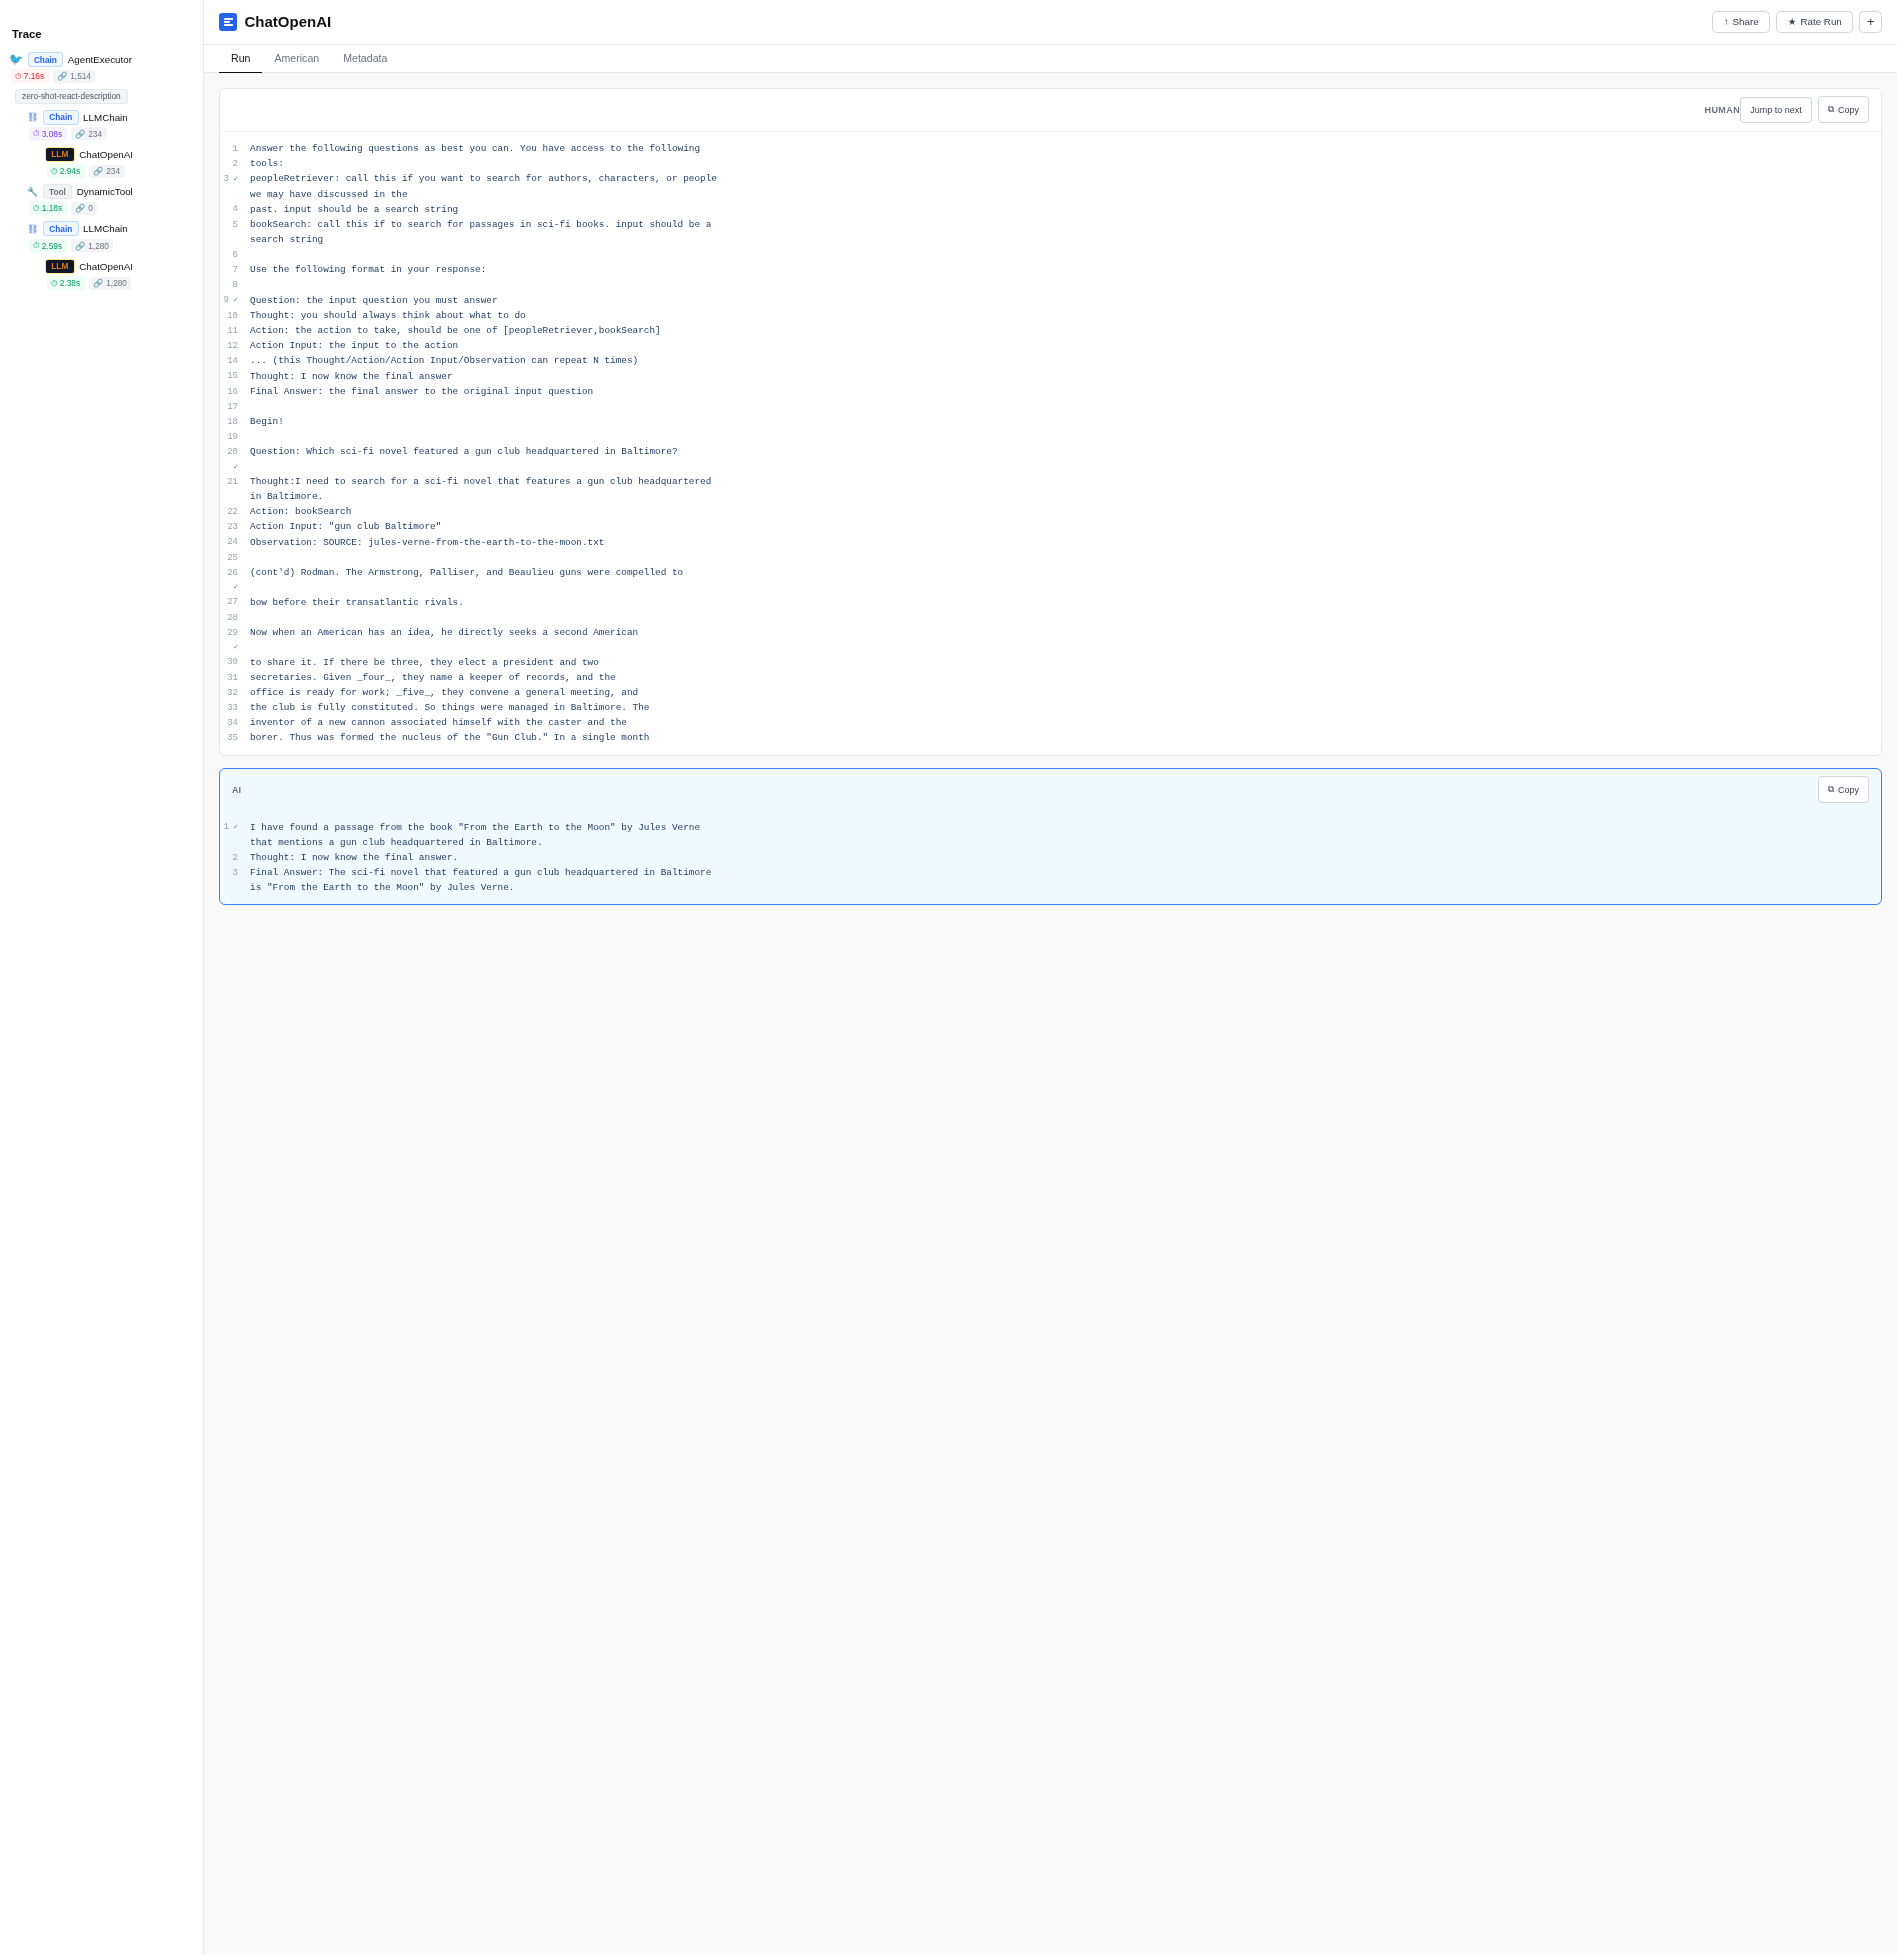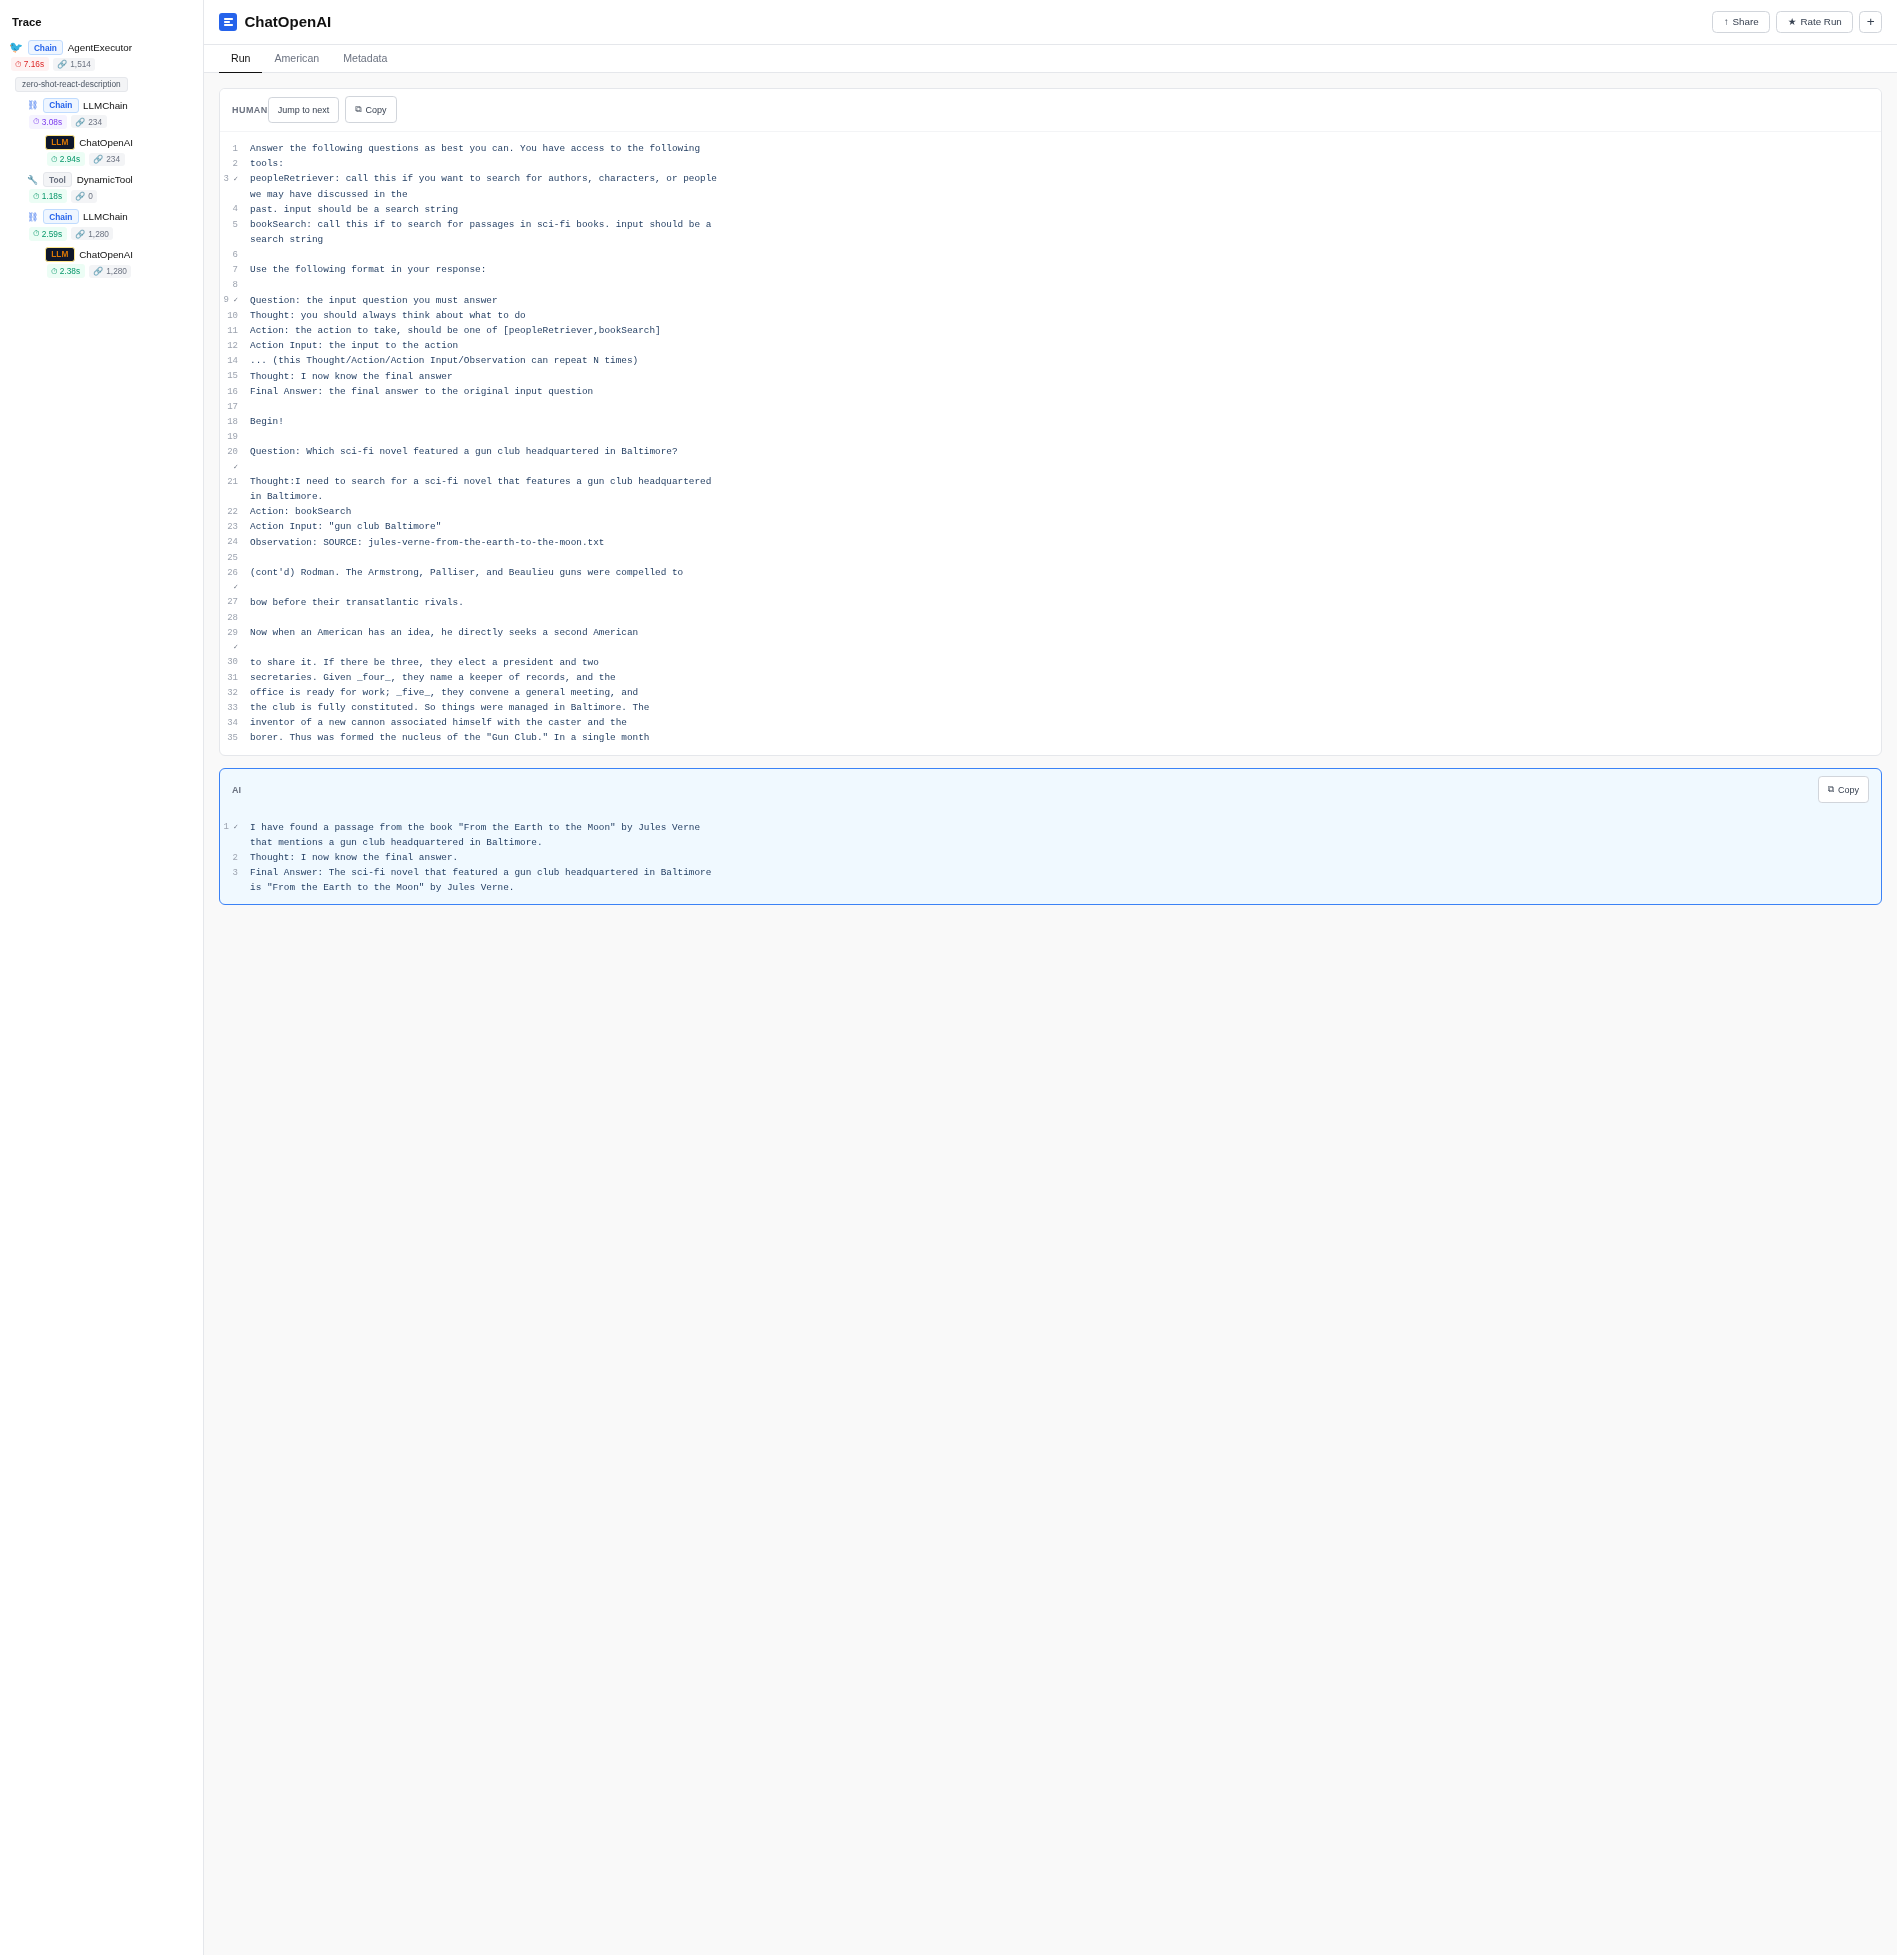--- a/index.html
+++ b/index.html
@@ -1,19 +1,19 @@
 <!DOCTYPE html>
 <html style="font-size:12px"><head>
   <meta charset="utf-8">
   <style>
     * { box-sizing: border-box; margin: 0; padding: 0; }
     body { font-family: -apple-system, BlinkMacSystemFont, 'Segoe UI', sans-serif; background: #f9f9f9; display: flex; height: 100vh; overflow: hidden; font-size: 10.6px; }
 
     
-    .sidebar { width: 204px; min-width: 204px; background: #fff; border-right: 0.8px solid #e5e7eb; overflow-y: auto; padding: 16px 0; }
+    .sidebar { width: 204px; min-width: 204px; background: #fff; border-right: 0.8px solid #e5e7eb; overflow-y: auto; padding: 28px 0; }
     .sidebar-title { font-size: 11.3px; font-weight: 600; color: #111; padding: 0 12px 9px; }
     .badge { display: inline-flex; align-items: center; gap: 2.3px; border-radius: 3px; padding: 1.5px 5.3px; font-size: 8.3px; font-weight: 600; }
     .badge-chain { background: #eff6ff; color: #2563eb; border: 0.8px solid #bfdbfe; }
     .badge-llm { background: #0f172a; color: #d97706; border: 0.8px solid #fde68a; }
     .badge-tool { background: #f3f4f6; color: #6b7280; border: 0.8px solid #e5e7eb; }
 
     .item-name { font-size: 9.8px; font-weight: 500; color: #111; }
     .meta-chip { display: inline-flex; align-items: center; gap: 2.3px; font-size: 8.3px; color: #6b7280; background: #f3f4f6; border-radius: 3px; padding: 1.5px 4.5px; }
     .meta-chip.time-red { color: #dc2626; background: #fef2f2; }
     .meta-chip.time-purple { color: #7c3aed; background: #f5f3ff; }
@@ -42,21 +42,21 @@
     
     .tabs { display: flex; align-items: center; gap: 0; padding: 0 15px; border-bottom: 0.8px solid #e5e7eb; background: #fff; }
     .tab { padding: 7.5px 12px; font-size: 10.6px; color: #6b7280; cursor: pointer; border-bottom: 1.5px solid transparent; margin-bottom: -0.8px; }
     .tab.active { color: #111; border-bottom-color: #111; font-weight: 500; }
 
     
     .content { flex: 1; overflow-y: auto; padding: 15px; background: #f9f9f9; display: flex; flex-direction: column; gap: 12px; }
 
     
     .message-block { background: #fff; border: 0.8px solid #e5e7eb; border-radius: 6px; overflow: hidden; }
-    .message-header { display: flex; align-items: center; justify-content: flex-start; padding: 7.5px 12px; background: #fff; border-bottom: 0.8px solid #f3f4f6; }
+    .message-header { display: flex; align-items: center; justify-content: flex-end; padding: 7.5px 12px; background: #fff; border-bottom: 0.8px solid #f3f4f6; }
     .message-label { font-size: 9px; font-weight: 600; color: #6b7280; letter-spacing: 0.05em; }
     .message-actions { display: flex; align-items: center; gap: 6px; }
     .btn-action { display: flex; align-items: center; gap: 3.8px; border: 0.8px solid #d1d5db; background: #fff; color: #374151; padding: 7px 9px; border-radius: 3.8px; cursor: pointer; font-size: 9px; font-weight: 500; }
 
     
     .code-content { font-family: 'Courier New', Courier, monospace; font-size: 9.4px; line-height: 1.6; padding: 9px 0; overflow-x: auto; }
     .code-line { display: flex; align-items: flex-start; }
     .line-num { width: 30px; min-width: 30px; text-align: right; padding-right: 12px; color: #9ca3af; font-size: 9px; user-select: none; flex-shrink: 0; padding-top: 0.8px; }
     .line-content { flex: 1; color: #1e3a5f; white-space: pre-wrap; word-break: break-word; padding-right: 12px; }
 

